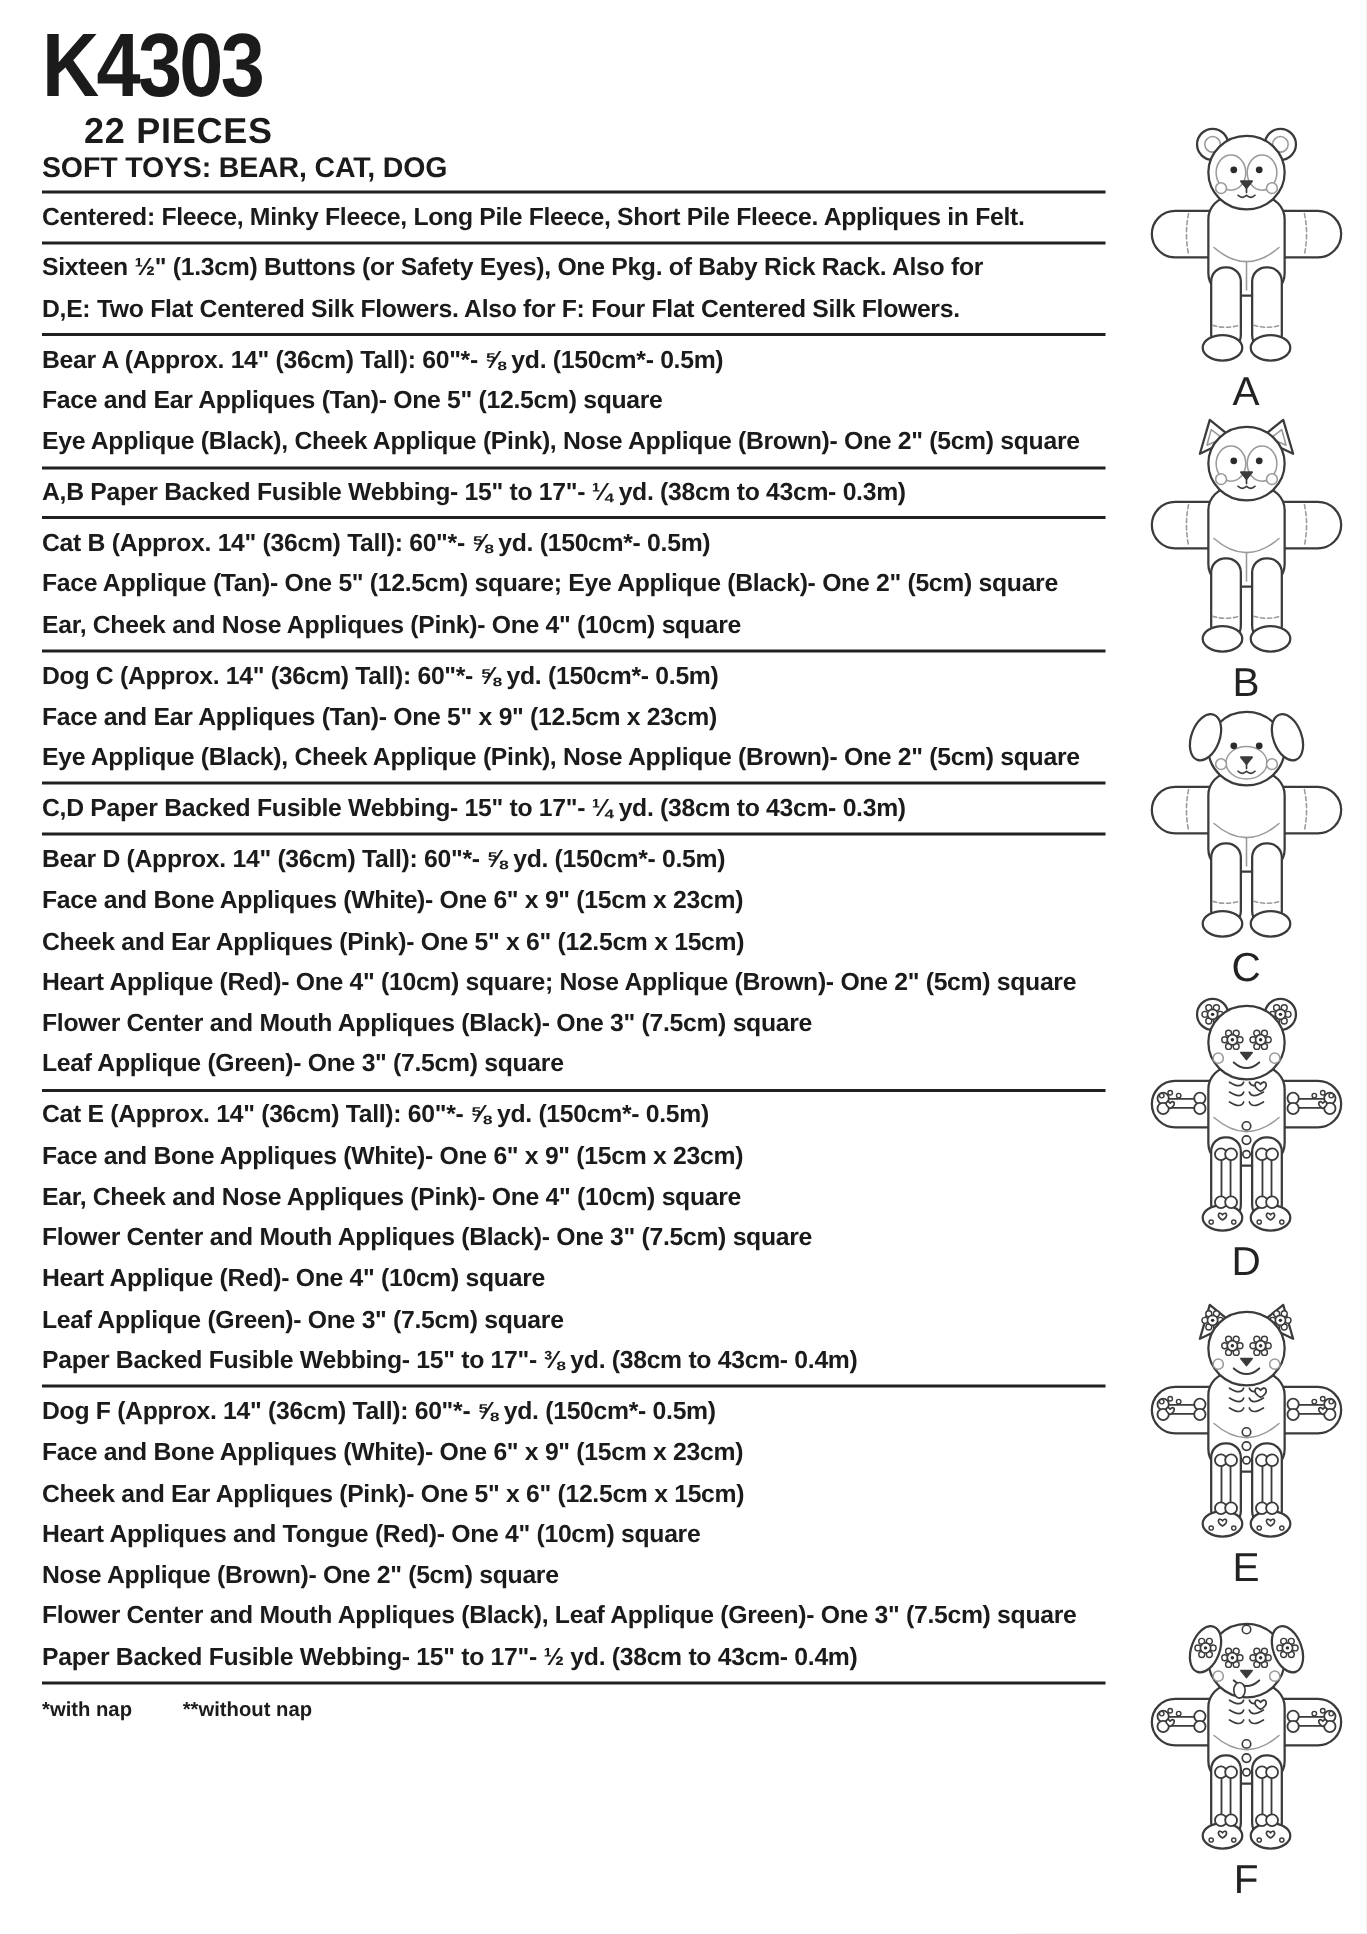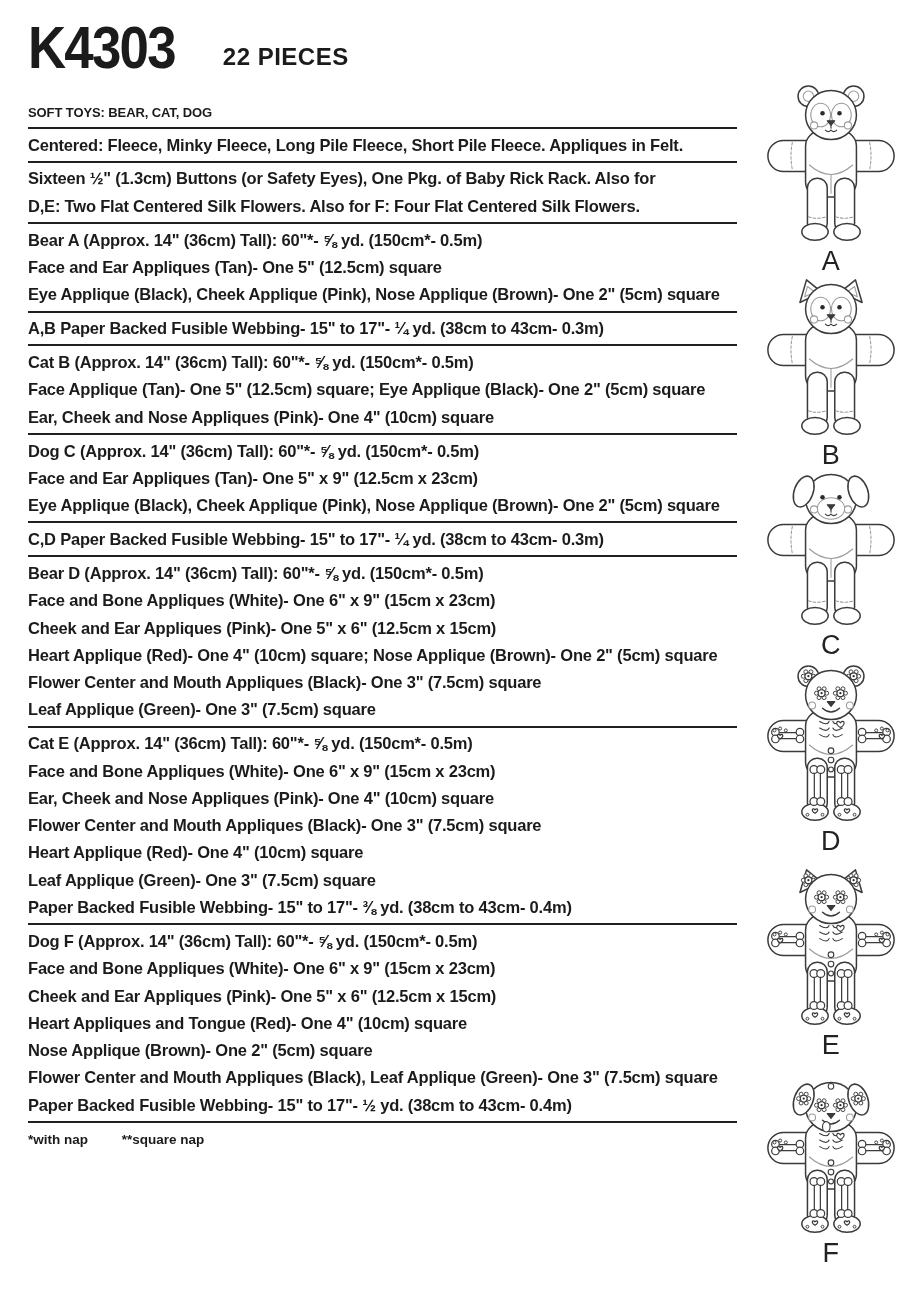--- a/index.html
+++ b/index.html
@@ -2,27 +2,27 @@
 <html><head>
 <meta charset="utf-8">
 <style>
   html,body{margin:0;padding:0;background:#e8e8e8;}
   .page{
     position:relative; width:911px; height:1289px; background:#ffffff;
     font-family:"Liberation Sans", sans-serif; color:#1b1b1b; overflow:hidden;
     letter-spacing:-0.2px;
   }
   .left-col{position:absolute; left:28px; top:14px; width:712px;}
-  .masthead{display:flex; align-items:flex-end; height:64px;}
+  .masthead{display:flex; align-items:flex-start; height:64px;flex-direction:column;}
   .pattern-number{
     font-size:60px; font-weight:800; letter-spacing:-2px; line-height:60px;
     transform:scaleX(0.88); transform-origin:left bottom; white-space:nowrap;
   }
   .pieces-count{font-size:24px; font-weight:600; margin-left:28px; padding-bottom:7px; letter-spacing:0.5px; white-space:nowrap;}
-  .doc-title{margin-top:22px; font-size:13px; font-weight:700; height:25px; line-height:25px; letter-spacing:-0.1px; white-space:nowrap;}
+  .doc-title{margin-top:22px; font-size:19px; font-weight:700; height:25px; line-height:25px; letter-spacing:-0.1px; white-space:nowrap;}
   .rule{border-top:2.4px solid #202020; margin:2px 0 2.6px 0; width:709px;}
   .line{height:27.3px; line-height:27.3px; white-space:nowrap; font-size:16.5px; overflow:hidden;}
   .line .b{font-weight:700;}
   .line .r{font-weight:700;}
   .footnote{margin-top:9px; font-size:13.5px; font-weight:600; letter-spacing:0;}
   .footnote span{margin-right:30px;}
   .figs{position:absolute; left:754px; top:0; width:154px; height:1289px;}
   .fig{position:absolute; left:0; width:154px; display:flex; flex-direction:column; align-items:center;}
   .fig-label{font-size:27px; font-weight:500; color:#222; margin-top:0px; letter-spacing:0.5px;}
   svg{display:block;}
@@ -79,21 +79,21 @@
         <div class="line"><span class="b">Face and Bone Appliques (White)- </span><span class="r">One 6" x 9" (15cm x 23cm)</span></div>
         <div class="line"><span class="b">Cheek and Ear Appliques (Pink)- </span><span class="r">One 5" x 6" (12.5cm x 15cm)</span></div>
         <div class="line"><span class="b">Heart Appliques and Tongue (Red)- </span><span class="r">One 4" (10cm) square</span></div>
         <div class="line"><span class="b">Nose Applique (Brown)- </span><span class="r">One 2" (5cm) square</span></div>
         <div class="line"><span class="b">Flower Center and Mouth Appliques (Black), Leaf Applique (Green)- </span><span class="r">One 3" (7.5cm) square</span></div>
         <div class="line"><span class="b">Paper Backed Fusible Webbing- </span><span class="r">15" to 17"- ½ yd. (38cm to 43cm- 0.4m)</span></div>
         <div class="rule"></div>
       </div>
     <div class="footnote">
       <span>*with nap</span>
-      <span>**square nap</span>
+      <span>**without nap</span>
     </div>
   </div>
   <div class="figs" id="figs-host">
       <div class="fig" style="top: 84px;">
         <div>
           <svg viewBox="0 0 140 172" width="132" height="162" xmlns="http://www.w3.org/2000/svg">
             <ellipse cx="46" cy="13" rx="11" ry="11" fill="#fff" stroke="#3b3b3b" stroke-width="1.6"></ellipse>
             <ellipse cx="94" cy="13" rx="11" ry="11" fill="#fff" stroke="#3b3b3b" stroke-width="1.6"></ellipse>
             <ellipse cx="46" cy="13" rx="5.5" ry="5.5" fill="#fff" stroke="#9a9a9a" stroke-width="1.1"></ellipse>
             <ellipse cx="94" cy="13" rx="5.5" ry="5.5" fill="#fff" stroke="#9a9a9a" stroke-width="1.1"></ellipse>

